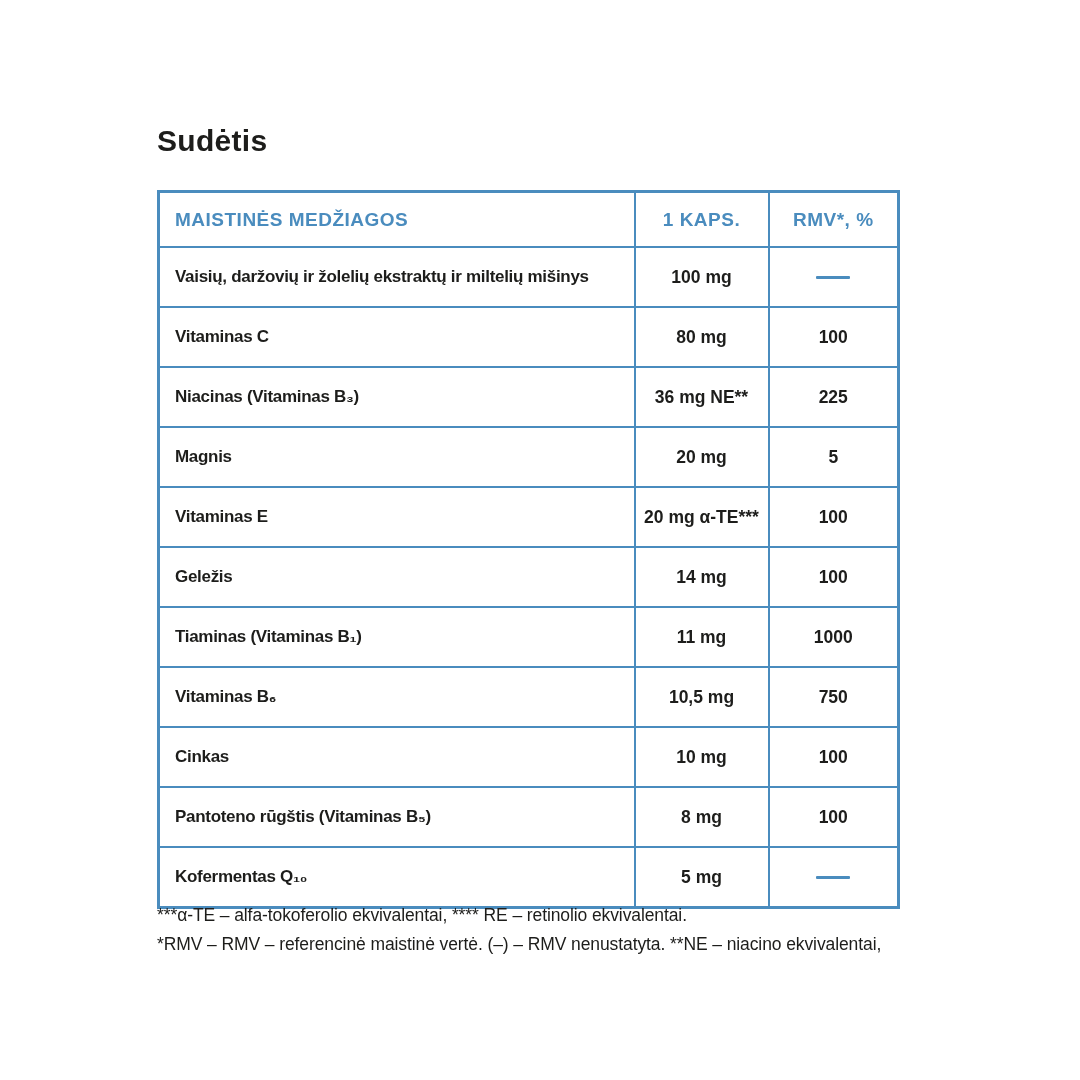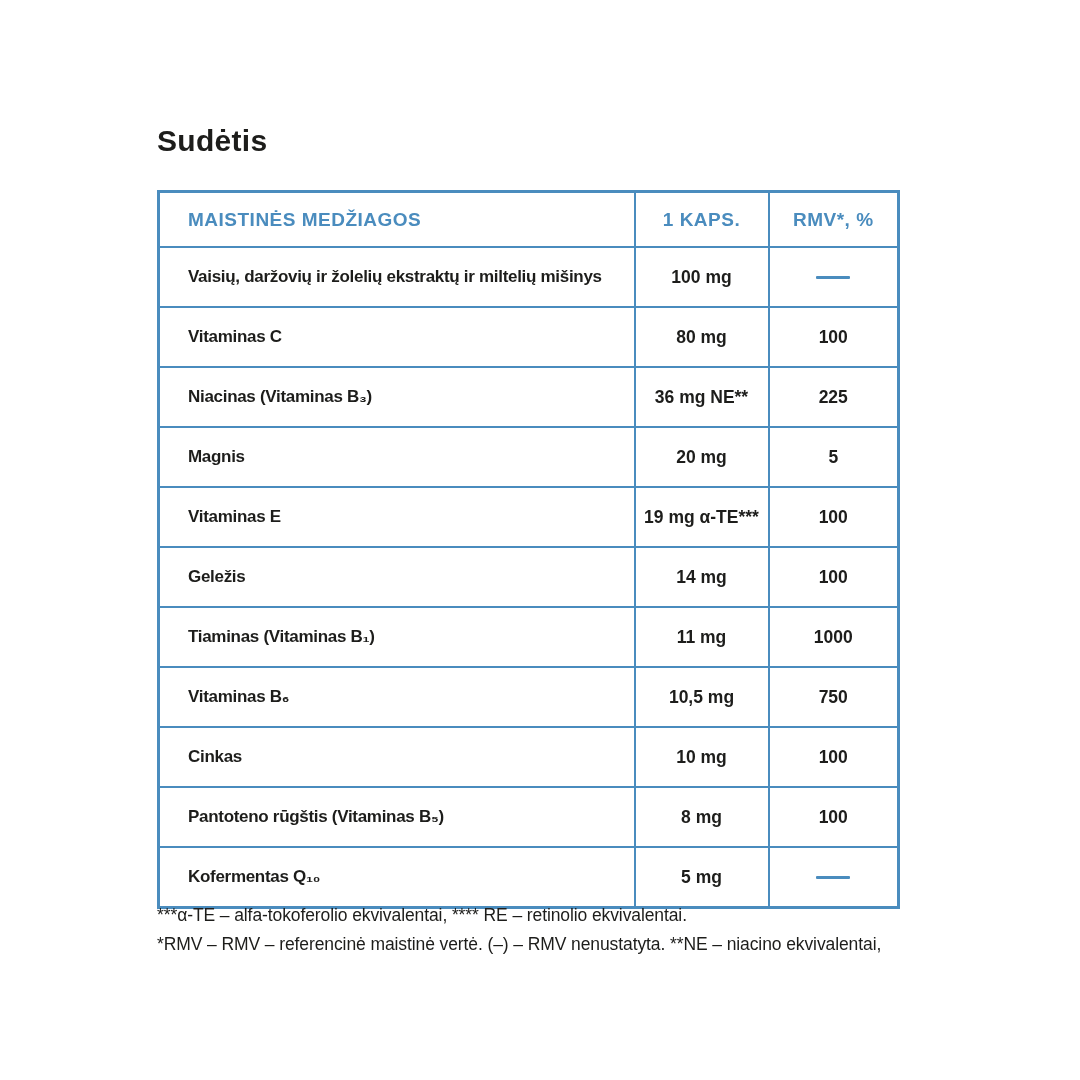--- a/index.html
+++ b/index.html
@@ -50,21 +50,21 @@
     font-weight: 700;
     letter-spacing: 0.5px;
   }
   .nutrition-table tbody td {
     height: 56px;
     font-size: 17.5px;
     font-weight: 700;
   }
   .c-name {
     text-align: left;
-    padding-left: 28px;
+    padding-left: 15px;
   }
   .nutrition-table tbody .c-name {
     font-size: 17px;
     letter-spacing: -0.3px;
     white-space: nowrap;
   }
   .c-amount, .c-rmv {
     text-align: center;
     padding: 0 8px;
   }
@@ -126,21 +126,21 @@
           <td class="c-amount">36 mg NE**</td>
           <td class="c-rmv">225</td>
         </tr>
         <tr>
           <td class="c-name">Magnis</td>
           <td class="c-amount">20 mg</td>
           <td class="c-rmv">5</td>
         </tr>
         <tr>
           <td class="c-name">Vitaminas E</td>
-          <td class="c-amount">19 mg α-TE***</td>
+          <td class="c-amount">20 mg α-TE***</td>
           <td class="c-rmv">100</td>
         </tr>
         <tr>
           <td class="c-name">Geležis</td>
           <td class="c-amount">14 mg</td>
           <td class="c-rmv">100</td>
         </tr>
         <tr>
           <td class="c-name">Tiaminas (Vitaminas B₁)</td>
           <td class="c-amount">11 mg</td>

